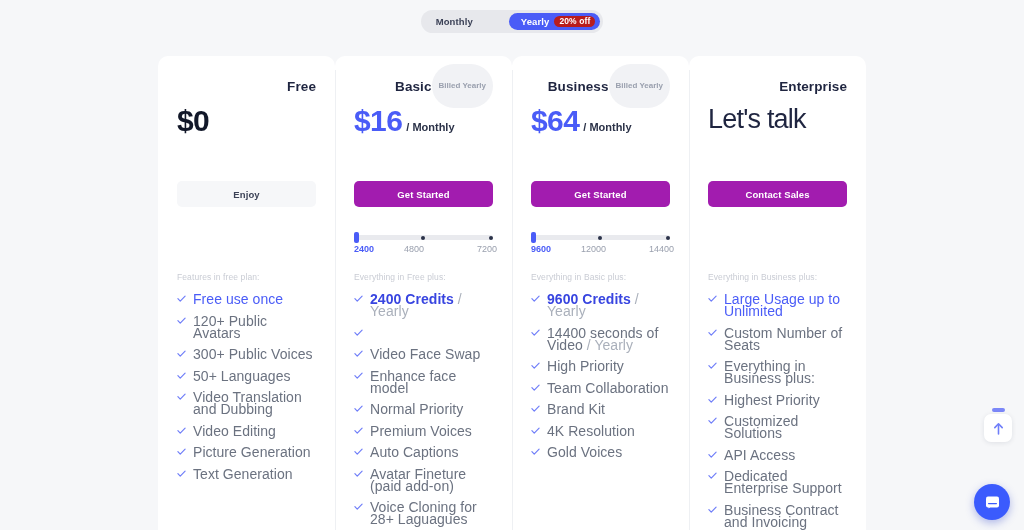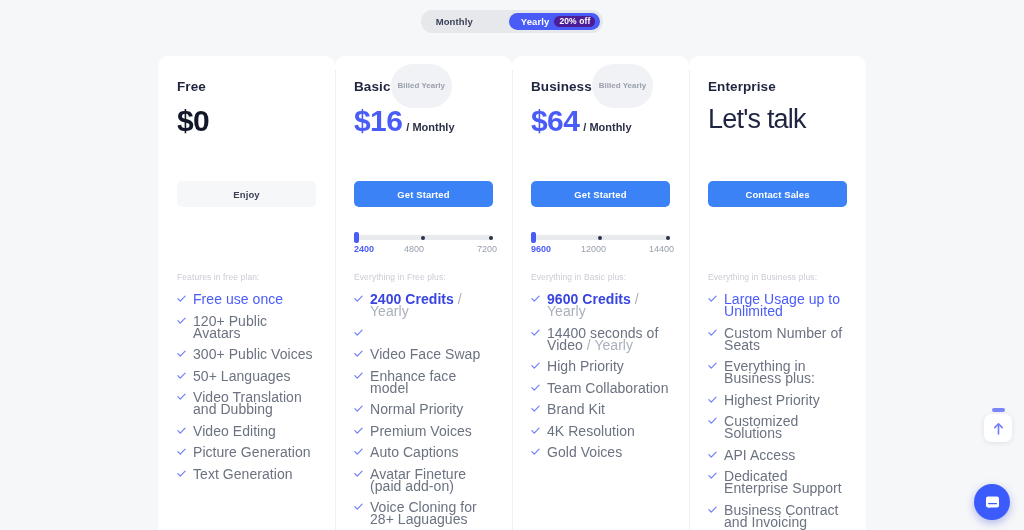--- a/index.html
+++ b/index.html
@@ -23,63 +23,63 @@
     gap: 24px;
   }
   .toggle-opt {
     display: inline-flex; align-items: center; gap: 5px;
     height: 17px; padding: 0 12px; border-radius: 999px;
     font-size: 9.5px; font-weight: 700; color: #3c4257;
     letter-spacing: .1px; white-space: nowrap; cursor: pointer;
   }
   .toggle-opt.active { background: #4a5cf7; color: #ffffff; padding-right: 5px; }
   .badge-off {
-    background: #4c1d95; color: #fff; font-size: 8.5px; font-weight: 700;
+    background: #b91c1c; color: #fff; font-size: 8.5px; font-weight: 700;
     border-radius: 999px; padding: 1.5px 5px; line-height: 1;
   }
 
   
   .cards {
     position: absolute; left: 158px; top: 56px;
     display: flex; width: 708px;
   }
   .card {
     width: 177px; background: #ffffff;
     border-radius: 10px 10px 0 0;
     padding: 22px 19px 0 19px;
     min-height: 474px;
     position: relative;
   }
   .card + .card::before {
     content: ""; position: absolute; left: 0; top: 14px; bottom: 0;
     width: 1px; background: #eef0f3;
   }
 
-  .card-head { display: flex; align-items: center; justify-content: flex-start; height: 16px; }
+  .card-head { display: flex; align-items: center; justify-content: flex-end; height: 16px; }
   .plan-name { font-size: 13.5px; font-weight: 700; color: #1f2540; letter-spacing: .1px; }
   .billed-pill {
     background: #f1f2f5; color: #9aa0ae; font-size: 8px; font-weight: 600;
     border-radius: 999px; padding: 18px 7px; line-height: 1; white-space: nowrap;
   }
 
   .price-row { margin-top: 12px; display: flex; align-items: baseline; height: 38px; }
   .price { font-size: 30px; font-weight: 700; letter-spacing: -.6px; line-height: 1; }
   .price.dark { color: #121829; }
   .price.blue { color: #4a5cf7; }
   .price.talk { font-size: 27px; font-weight: 400; color: #1f2540; letter-spacing: -.8px; }
   .per { font-size: 11px; font-weight: 600; color: #2b3248; margin-left: 4px; }
 
   .cta {
     display: flex; align-items: center; justify-content: center;
     height: 26px; width: 139px; border-radius: 5px;
     font-size: 9.5px; font-weight: 600; letter-spacing: .1px;
     margin-top: 37px; cursor: pointer; border: none;
     font-family: "Liberation Sans", sans-serif;
   }
-  .cta.primary { background: #3b82f6; color: #ffffff; }
+  .cta.primary { background: #a21caf; color: #ffffff; }
   .cta.ghost { background: #f6f7f9; color: #3c4257; }
 
   
   .slider { margin-top: 22px; width: 139px; height: 30px; position: relative; text-align: center; }
   .slider.ghost { visibility: hidden; }
   .track {
     position: absolute; top: 6px; left: 0; width: 139px; height: 5px;
     background: #e9eaee; border-radius: 3px;
   }
   .knob {

